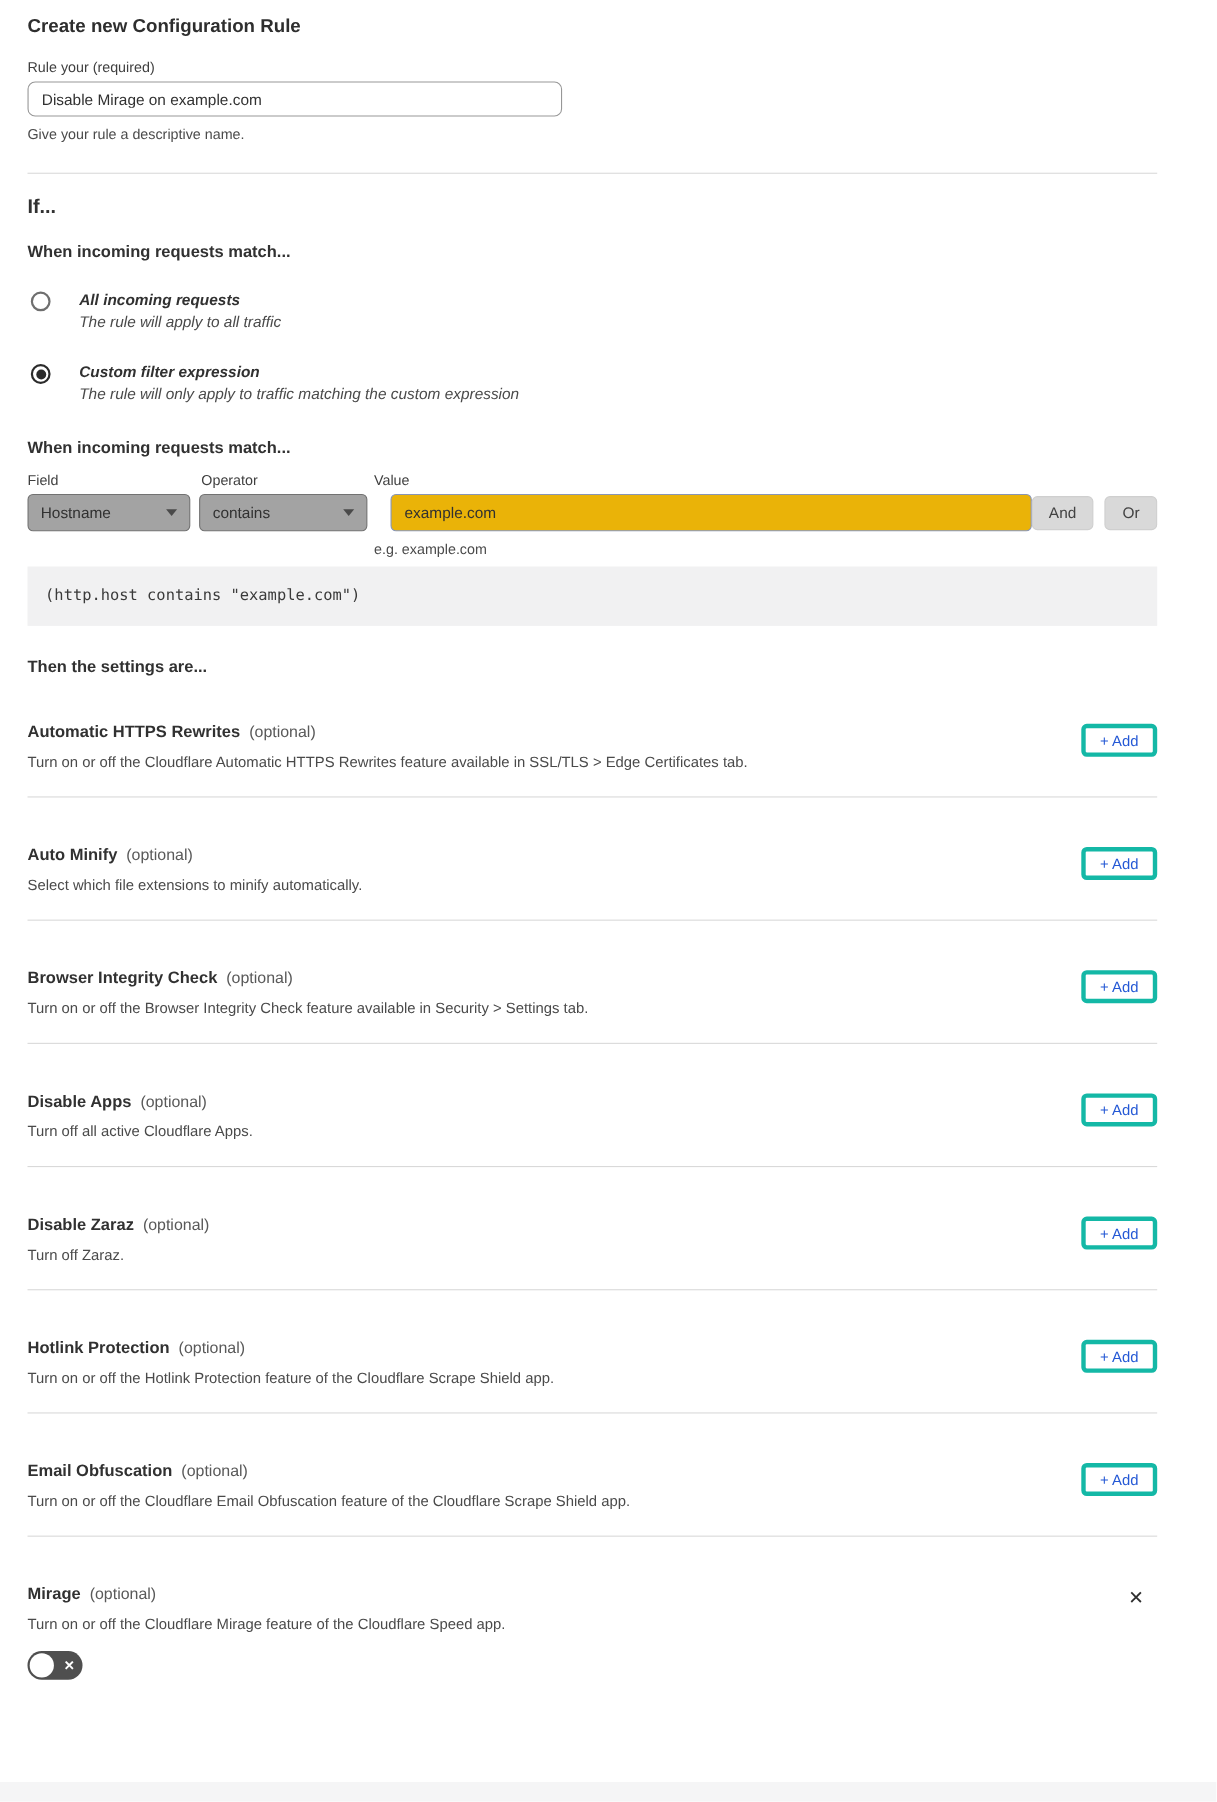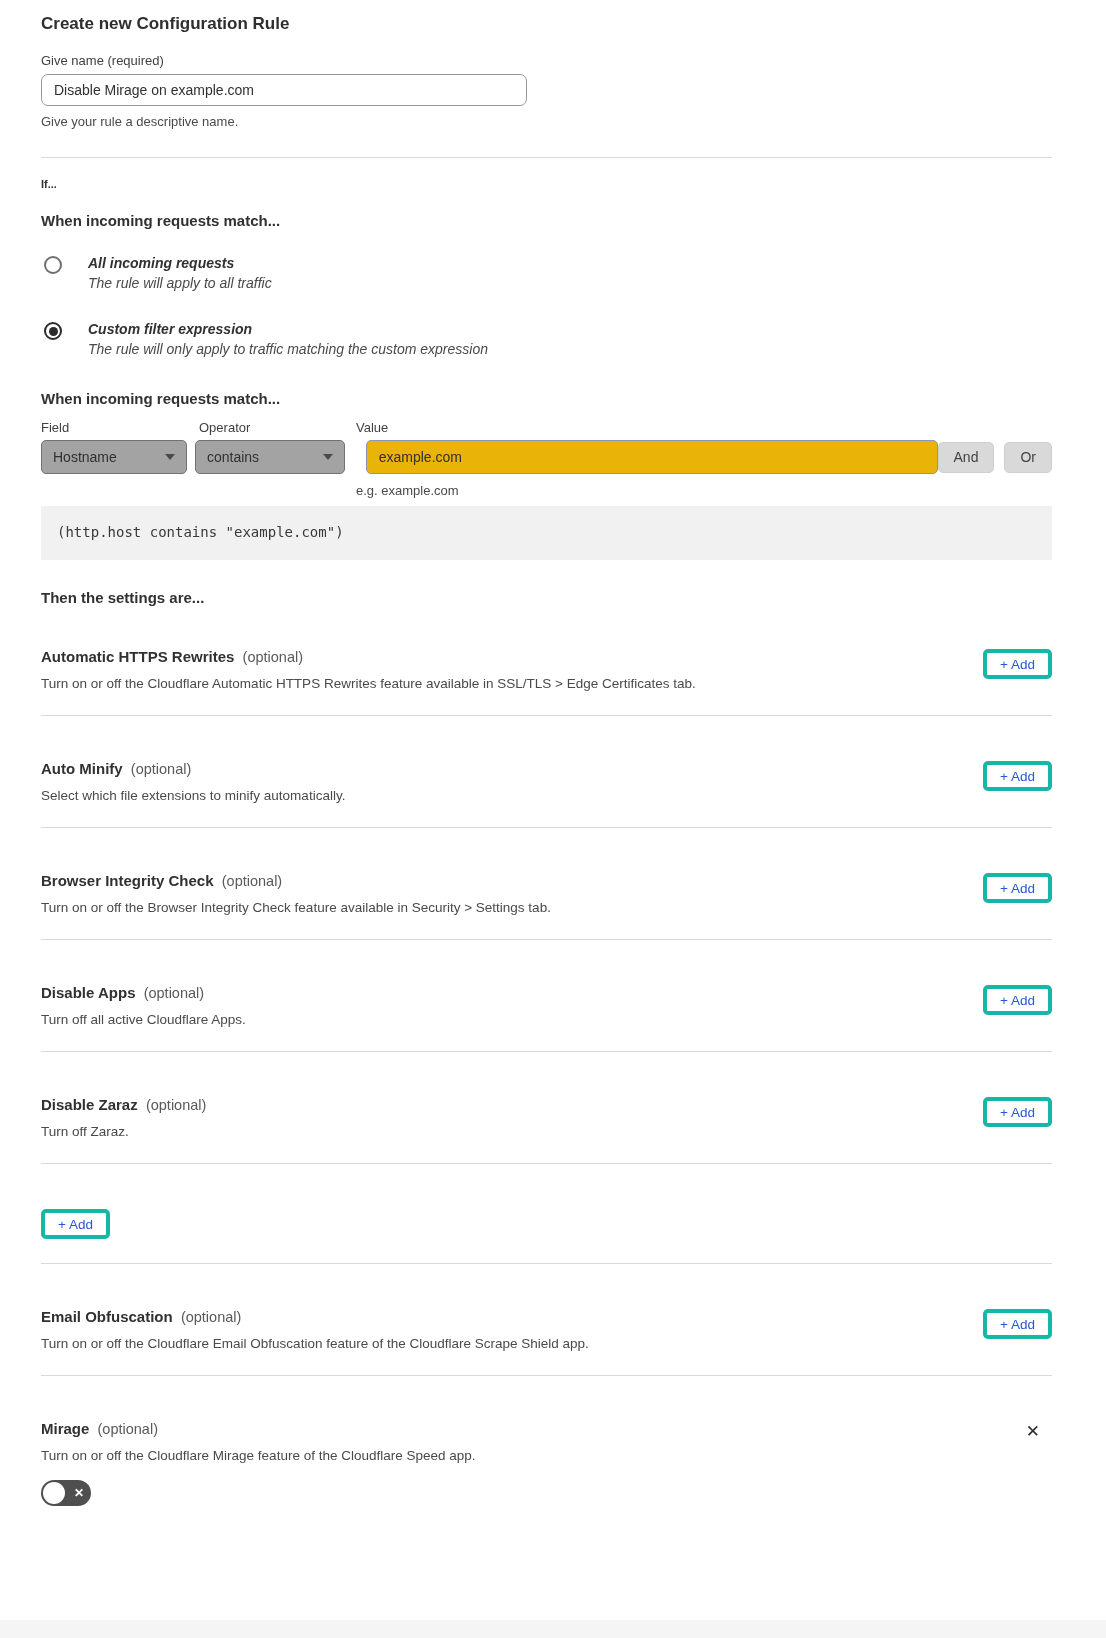--- a/index.html
+++ b/index.html
@@ -5,40 +5,40 @@
   * { box-sizing: border-box; }
   html, body { margin: 0; padding: 0; }
   body {
     width: 1106px; height: 1638px;
     background: #ffffff;
     font-family: "Liberation Sans", sans-serif;
     color: #313131;
     position: relative;
     overflow: hidden;
   }
-  .container { padding: 14px 54px 0 41px; width: 1106px; }
+  .container { padding: 14px 54px 0 25px; width: 1106px; }
 
   .page-title { font-size: 17px; font-weight: 700; margin: 0; color: #2e2e2e; }
 
   .small-label { font-size: 13px; color: #3f3f3f; }
   .rule-name-label { margin-top: 19px; }
 
   .rule-name-input {
     display: block; margin-top: 6px;
     width: 486px; height: 32px;
     border: 1px solid #979797; border-radius: 7px;
     padding: 0 12px; font-size: 14px; color: #313131;
     font-family: "Liberation Sans", sans-serif;
     background: #fff; outline: none;
   }
   .help-text { font-size: 13px; color: #4a4a4a; margin-top: 8px; }
 
   .divider { border: none; border-top: 1px solid #dadada; margin: 28px 0 0 0; }
 
-  .if-heading { font-size: 11px; font-weight: 700; margin-top: 20px; }
+  .if-heading { font-size: 18px; font-weight: 700; margin-top: 20px; }
   .match-heading { font-size: 15px; font-weight: 700; margin-top: 22px; }
 
   .radio-option { display: flex; margin-top: 26px; padding-left: 3px; font-style: italic; }
   .radio-option + .radio-option { margin-top: 30px; }
   .radio {
     flex: 0 0 18px; width: 18px; height: 18px;
     border: 2px solid #6f6f6f; border-radius: 50%;
     margin-top: 1px; position: relative; background: #fff; cursor: pointer;
   }
   .radio.selected { border-color: #2b2b2b; }
@@ -132,21 +132,21 @@
     background: #f5f5f6;
   }
 </style>
 </head>
 <body>
 
 <div class="container">
 
   <h1 class="page-title">Create new Configuration Rule</h1>
 
-  <div class="small-label rule-name-label">Give name (required)</div>
+  <div class="small-label rule-name-label">Rule your (required)</div>
   <input class="rule-name-input" type="text" value="Disable Mirage on example.com" style="">
   <div class="help-text">Give your rule a descriptive name.</div>
 
   <hr class="divider">
 
   <div class="if-heading">If...</div>
   <div class="match-heading">When incoming requests match...</div>
 
   <div class="radio-option">
     <span class="radio"></span>
@@ -246,20 +246,27 @@
         <span class="setting-title">Disable Zaraz</span>
         <span class="optional">(optional)</span>
       </div>
       <div class="setting-desc">Turn off Zaraz.</div>
     </div>
     <button class="add-btn">+ Add</button>
   </div>
   <hr class="setting-hr">
 
   <div class="setting">
+    <div class="setting-text">
+      <div class="setting-title-row">
+        <span class="setting-title">Hotlink Protection</span>
+        <span class="optional">(optional)</span>
+      </div>
+      <div class="setting-desc">Turn on or off the Hotlink Protection feature of the Cloudflare Scrape Shield app.</div>
+    </div>
     <button class="add-btn">+ Add</button>
   </div>
   <hr class="setting-hr">
 
   <div class="setting">
     <div class="setting-text">
       <div class="setting-title-row">
         <span class="setting-title">Email Obfuscation</span>
         <span class="optional">(optional)</span>
       </div>

